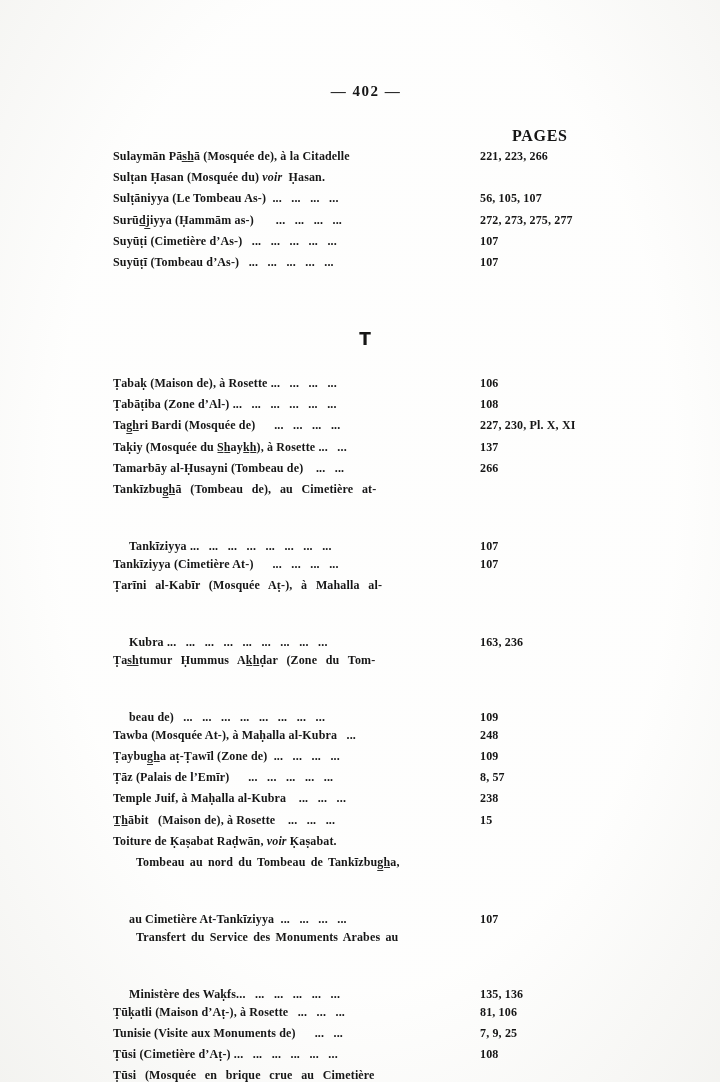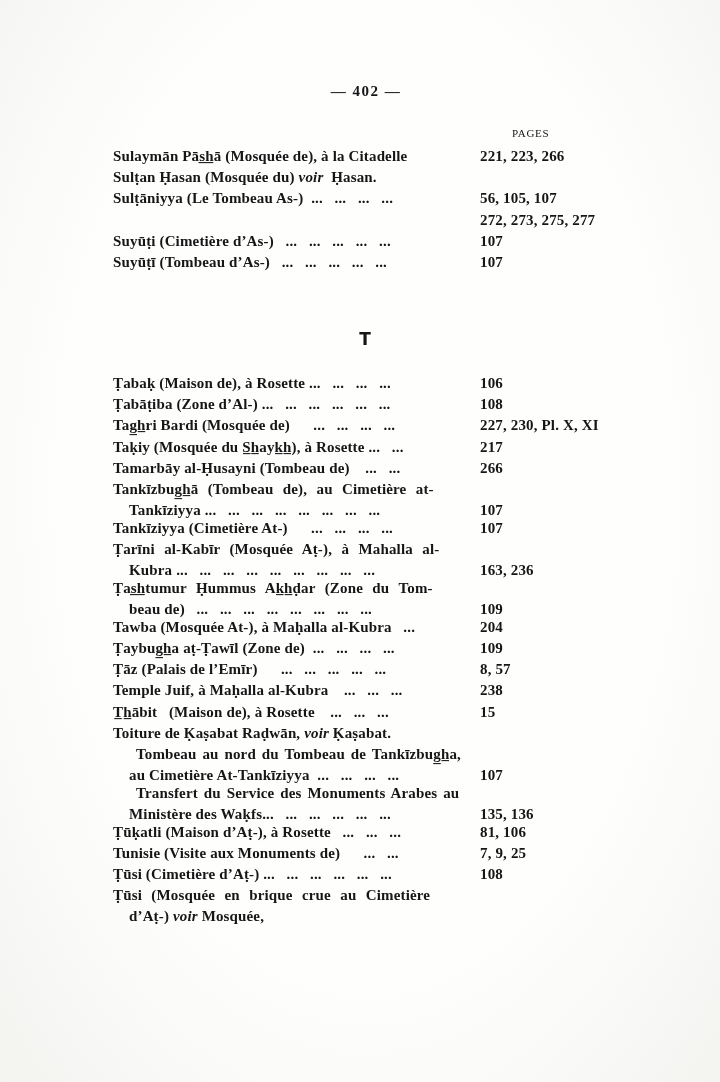--- a/index.html
+++ b/index.html
@@ -15,71 +15,71 @@
     color:#161616;
     font-weight:600;
     letter-spacing:.15px;
   }
   .page-number{
     position:absolute;top:83px;left:0;right:0;
     text-align:center;font-size:15px;font-weight:700;letter-spacing:1.5px;
   }
   .pages-label{
     position:absolute;top:127px;left:512px;
-    font-size:11px;font-weight:400;letter-spacing:.7px;
+    font-size:16px;font-weight:700;letter-spacing:.7px;
   }
   .index-list{position:absolute;left:113px;width:510px;}
   .s-list{top:146px;}
   .t-list{top:373px;}
   .section-letter{
     position:absolute;top:329px;left:113px;width:504px;margin:0;
     text-align:center;
     font-family:"DejaVu Sans",sans-serif;font-size:17px;font-weight:700;
   }
-  .line{position:relative;height:21.2px;line-height:21.4px;font-size:15px;white-space:pre;}
-  .line.tight{height:17.7px;}
+  .line{position:relative;height:21.2px;line-height:21.4px;font-size:12px;white-space:pre;}
+  .line.tight{height:17.7px;margin-top:36px;}
   .entry-text{position:absolute;left:0;top:0;}
   .entry-text.indent{left:16px;}
   .entry-pages{position:absolute;left:367px;top:0;}
   .s1{word-spacing:2px;margin-left:23px;}
   .s2{word-spacing:5.5px;}
   .it{font-style:italic;}
 </style>
 </head>
 <body>
 
 <div class="sheet" style="background-color: rgb(252, 252, 250); color: rgb(22, 22, 22); padding-left: 12px;">
   <div class="page-number">— 402 —</div>
   <div class="pages-label">PAGES</div>
 
   <div class="index-list s-list" id="s-list">
       <div class="line"><span class="entry-text"><span>Sulaymān Pās̲h̲ā (Mosquée de), à la Citadelle</span></span><span class="entry-pages">221, 223, 266</span></div>
       <div class="line"><span class="entry-text"><span>Sulṭan Ḥasan (Mosquée du) </span><span class="it">voir</span><span>  Ḥasan.</span></span></div>
       <div class="line"><span class="entry-text"><span>Sulṭāniyya (Le Tombeau As-)  ...   ...   ...   ...</span></span><span class="entry-pages">56, 105, 107</span></div>
-      <div class="line"><span class="entry-pages">272, 273, 275, 277</span></div>
+      <div class="line"><span class="entry-text"><span>Surūd̲j̲iyya (Ḥammām as-)       ...   ...   ...   ...</span></span><span class="entry-pages">272, 273, 275, 277</span></div>
       <div class="line"><span class="entry-text"><span>Suyūṭi (Cimetière d’As-)   ...   ...   ...   ...   ...</span></span><span class="entry-pages">107</span></div>
       <div class="line"><span class="entry-text"><span>Suyūṭī (Tombeau d’As-)   ...   ...   ...   ...   ...</span></span><span class="entry-pages">107</span></div>
     </div>
 
   <h2 class="section-letter">T</h2>
 
   <div class="index-list t-list" id="t-list">
       <div class="line"><span class="entry-text"><span>Ṭabaḳ (Maison de), à Rosette ...   ...   ...   ...</span></span><span class="entry-pages">106</span></div>
       <div class="line"><span class="entry-text"><span>Ṭabāṭiba (Zone d’Al-) ...   ...   ...   ...   ...   ...</span></span><span class="entry-pages">108</span></div>
       <div class="line"><span class="entry-text"><span>Tag̲h̲ri Bardi (Mosquée de)      ...   ...   ...   ...</span></span><span class="entry-pages">227, 230, Pl. X, XI</span></div>
-      <div class="line"><span class="entry-text"><span>Taḳiy (Mosquée du S̲h̲ayk̲h̲), à Rosette ...   ...</span></span><span class="entry-pages">217</span></div>
+      <div class="line"><span class="entry-text"><span>Taḳiy (Mosquée du S̲h̲ayk̲h̲), à Rosette ...   ...</span></span><span class="entry-pages">137</span></div>
       <div class="line"><span class="entry-text"><span>Tamarbāy al-Ḥusayni (Tombeau de)    ...   ...</span></span><span class="entry-pages">266</span></div>
       <div class="line s2"><span class="entry-text"><span>Tankīzbug̲h̲ā (Tombeau de), au Cimetière at-</span></span></div>
       <div class="line tight"><span class="entry-text indent"><span>Tankīziyya ...   ...   ...   ...   ...   ...   ...   ...</span></span><span class="entry-pages">107</span></div>
       <div class="line"><span class="entry-text"><span>Tankīziyya (Cimetière At-)      ...   ...   ...   ...</span></span><span class="entry-pages">107</span></div>
       <div class="line s2"><span class="entry-text"><span>Ṭarīni al-Kabīr (Mosquée Aṭ-), à Mahalla al-</span></span></div>
       <div class="line tight"><span class="entry-text indent"><span>Kubra ...   ...   ...   ...   ...   ...   ...   ...   ...</span></span><span class="entry-pages">163, 236</span></div>
       <div class="line s2"><span class="entry-text"><span>Ṭas̲h̲tumur Ḥummus Ak̲h̲ḍar (Zone du Tom-</span></span></div>
       <div class="line tight"><span class="entry-text indent"><span>beau de)   ...   ...   ...   ...   ...   ...   ...   ...</span></span><span class="entry-pages">109</span></div>
-      <div class="line"><span class="entry-text"><span>Tawba (Mosquée At-), à Maḥalla al-Kubra   ...</span></span><span class="entry-pages">204</span></div>
+      <div class="line"><span class="entry-text"><span>Tawba (Mosquée At-), à Maḥalla al-Kubra   ...</span></span><span class="entry-pages">248</span></div>
       <div class="line"><span class="entry-text"><span>Ṭaybug̲h̲a aṭ-Ṭawīl (Zone de)  ...   ...   ...   ...</span></span><span class="entry-pages">109</span></div>
       <div class="line"><span class="entry-text"><span>Ṭāz (Palais de l’Emīr)      ...   ...   ...   ...   ...</span></span><span class="entry-pages">8, 57</span></div>
       <div class="line"><span class="entry-text"><span>Temple Juif, à Maḥalla al-Kubra    ...   ...   ...</span></span><span class="entry-pages">238</span></div>
       <div class="line"><span class="entry-text"><span>T̲h̲ābit   (Maison de), à Rosette    ...   ...   ...</span></span><span class="entry-pages">15</span></div>
       <div class="line"><span class="entry-text"><span>Toiture de Ḳaṣabat Raḍwān, </span><span class="it">voir</span><span> Ḳaṣabat.</span></span></div>
       <div class="line s1"><span class="entry-text"><span>Tombeau au nord du Tombeau de Tankīzbug̲h̲a,</span></span></div>
       <div class="line tight"><span class="entry-text indent"><span>au Cimetière At-Tankīziyya  ...   ...   ...   ...</span></span><span class="entry-pages">107</span></div>
       <div class="line s1"><span class="entry-text"><span>Transfert du Service des Monuments Arabes au</span></span></div>
       <div class="line tight"><span class="entry-text indent"><span>Ministère des Waḳfs...   ...   ...   ...   ...   ...</span></span><span class="entry-pages">135, 136</span></div>
       <div class="line"><span class="entry-text"><span>Ṭūḳatli (Maison d’Aṭ-), à Rosette   ...   ...   ...</span></span><span class="entry-pages">81, 106</span></div>

